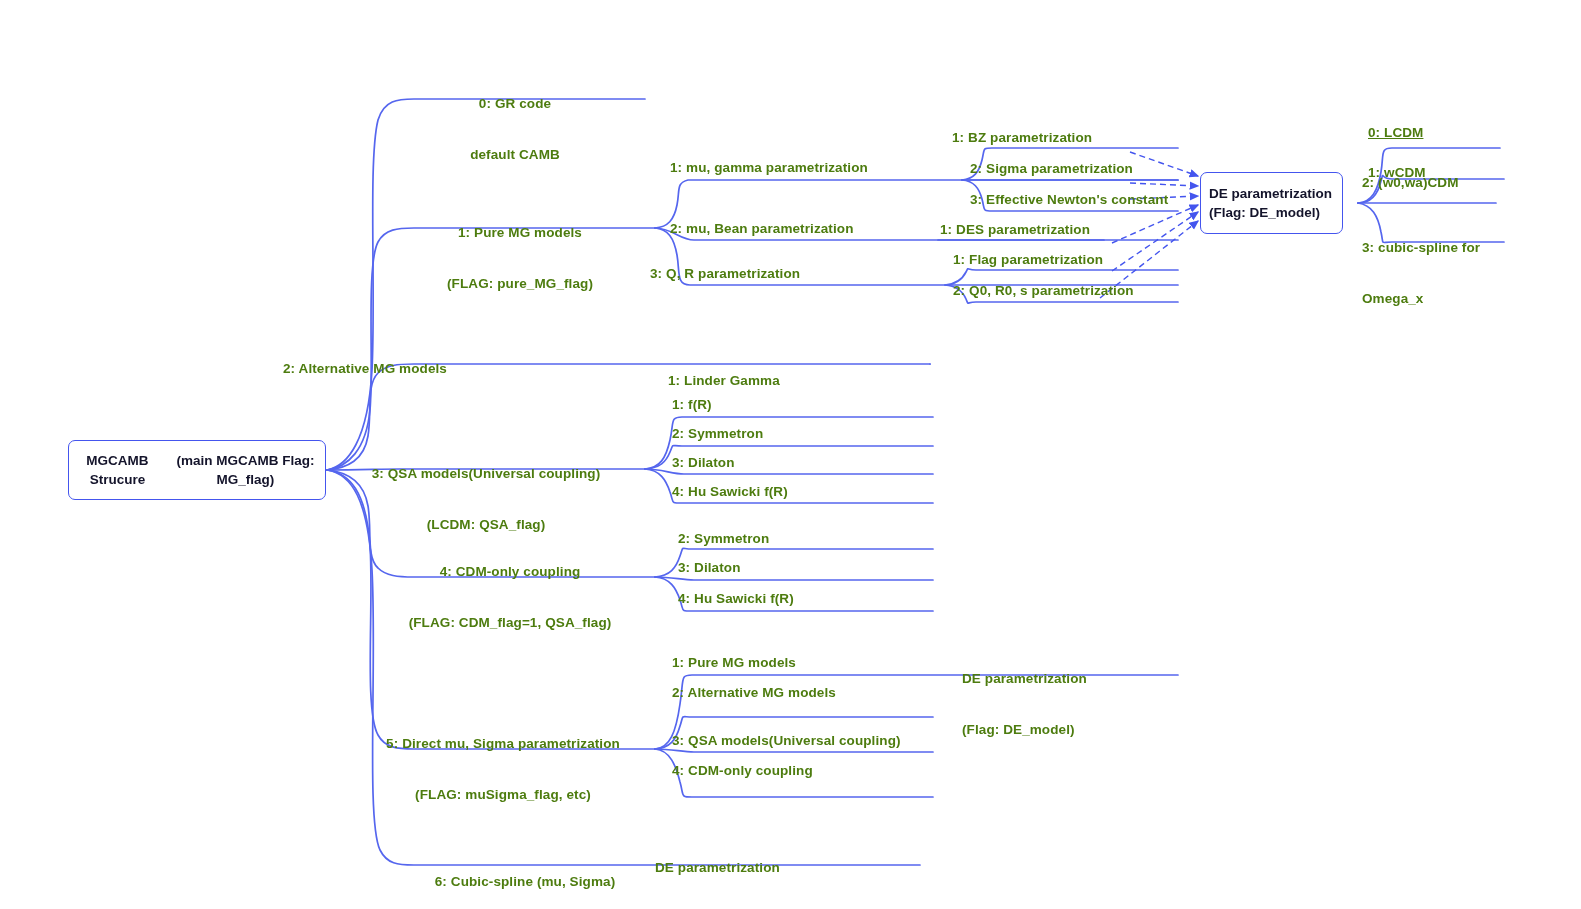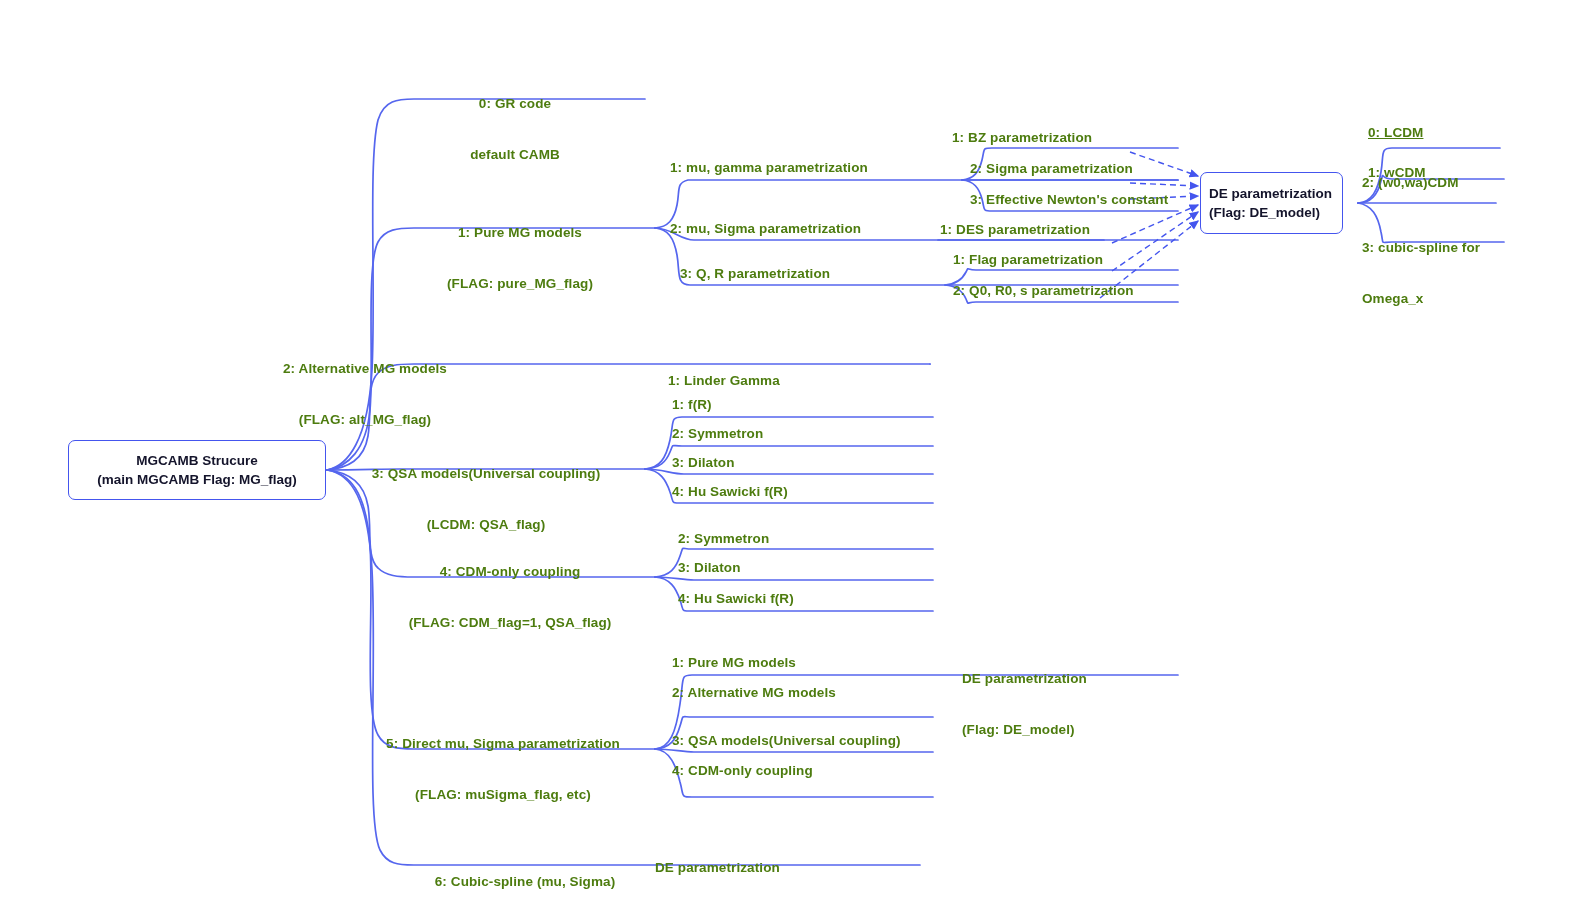--- a/index.html
+++ b/index.html
@@ -40,21 +40,21 @@
     position: absolute;
     border: 1.6px solid #4455ee;
     border-radius: 7px;
     background: #ffffff;
     color: #14142b;
     font-size: 13.5px;
     font-weight: bold;
     line-height: 19px;
     text-align: center;
     display: flex;
-    flex-direction: column;
+    flex-direction: row;
     align-items: center;
     justify-content: center;
     box-sizing: border-box;
   }
   .debox {
     position: absolute;
     border: 1.6px solid #4455ee;
     border-radius: 7px;
     background: #ffffff;
     color: #14142b;
@@ -152,21 +152,20 @@
     <div>default CAMB</div>
   </div>
 
   <div class="lbl ctr" style="left:400px; top:190px; width:240px;">
     <div>1: Pure MG models</div>
     <div>(FLAG: pure_MG_flag)</div>
   </div>
 
   <div class="lbl ctr" style="left:185px; top:326px; width:360px;">
     <div>2: Alternative MG models</div>
-    <div>(FLAG: alt_MG_flag)</div>
   </div>
 
   <div class="lbl ctr" style="left:330px; top:431px; width:312px;">
     <div>3: QSA models(Universal coupling)</div>
     <div>(LCDM: QSA_flag)</div>
   </div>
 
   <div class="lbl ctr" style="left:370px; top:529px; width:280px;">
     <div>4: CDM-only coupling</div>
     <div>(FLAG: CDM_flag=1, QSA_flag)</div>
@@ -175,22 +174,22 @@
   <div class="lbl ctr" style="left:355px; top:701px; width:296px;">
     <div>5: Direct mu, Sigma parametrization</div>
     <div>(FLAG: muSigma_flag, etc)</div>
   </div>
 
   <div class="lbl ctr" style="left:400px; top:839px; width:250px;">
     <div>6: Cubic-spline (mu, Sigma)</div>
   </div>
 
   <div class="lbl" style="left:670px; top:159px;">1: mu, gamma parametrization</div>
-  <div class="lbl" style="left:670px; top:220px;">2: mu, Sigma parametrization</div>
-  <div class="lbl" style="left:680px; top:265px;">3: Q, R parametrization</div>
+  <div class="lbl" style="left:670px; top:220px;">2: mu, Bean parametrization</div>
+  <div class="lbl" style="left:650px; top:265px;">3: Q, R parametrization</div>
 
   <div class="lbl" style="left:952px; top:129px;">1: BZ parametrization</div>
   <div class="lbl" style="left:970px; top:160px;">2: Sigma parametrization</div>
   <div class="lbl" style="left:970px; top:191px;">3: Effective Newton's constant</div>
 
   <div class="lbl" style="left:940px; top:221px;">1: DES parametrization</div>
 
   <div class="lbl" style="left:953px; top:251px;">1: Flag parametrization</div>
   <div class="lbl" style="left:953px; top:282px;">2: Q0, R0, s parametrization</div>
 

